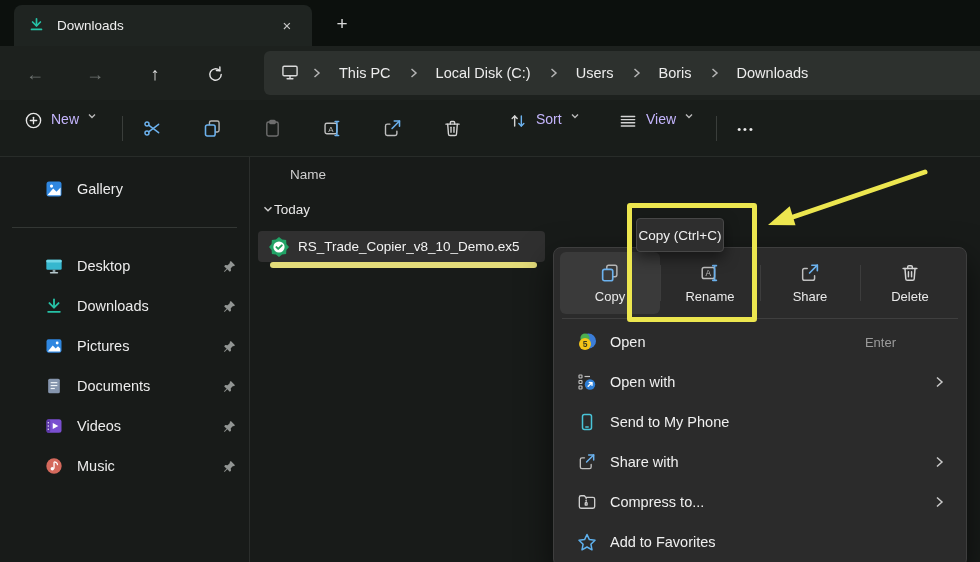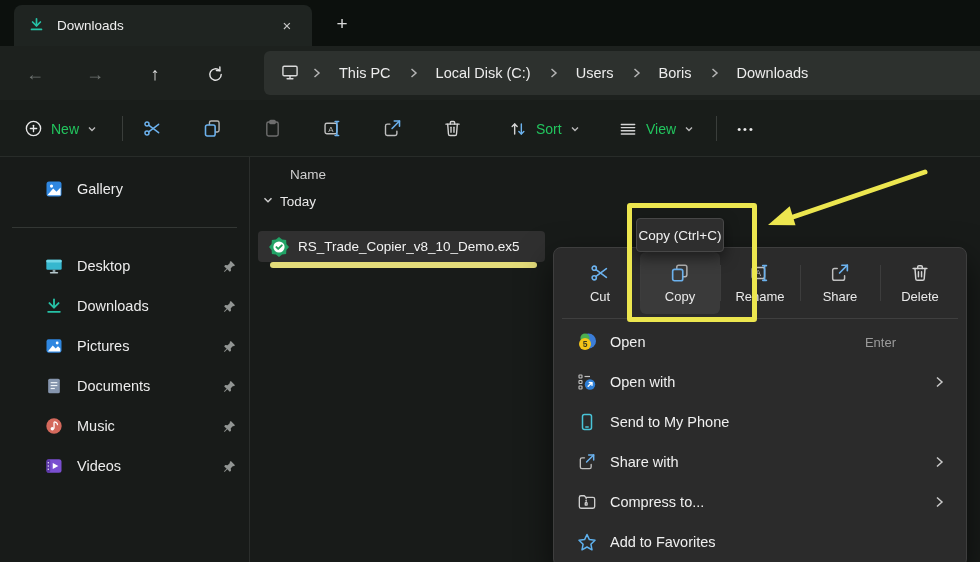--- a/index.html
+++ b/index.html
@@ -24,36 +24,36 @@
              justify-content:center; font-size:18px; border-radius:4px; }
   .nav-btn.dim { color:#6f7472; }
   .nav-btn.lit { color:#e3e3e3; }
   .crumbbar { position:absolute; left:264px; top:5px; width:728px; height:44px; background:#2d312e;
               border-radius:6px 0 0 6px; display:flex; align-items:center; padding-left:16px; gap:6px; }
   .crumb { color:#ececec; font-size:14.5px; padding:4px 10px; border-radius:4px; }
   .crumb-sep { display:flex; align-items:center; padding:0 2px; }
   
   .toolbar { position:absolute; left:0; top:100px; width:980px; height:57px; background:#191d1a;
              border-bottom:1px solid #282c29; }
-  .tool { position:absolute; top:11px; height:35px; display:flex; align-items:center; gap:8px;
-          padding:0 10px; border-radius:4px; color:#22c55e; }
+  .tool { position:absolute; top:11px; height:35px; display:flex; gap:8px;
+          padding:0 10px; border-radius:4px; color:#c4b5fd; }
   .vsep { position:absolute; top:16px; width:1px; height:25px; background:#3a3e3b; }
   .icon-btn { position:absolute; top:11px; width:40px; height:35px; display:flex;
               align-items:center; justify-content:center; border-radius:4px; }
   .more-dots { font-size:11px; letter-spacing:2px; color:#ececec; }
   
   .sidebar { position:absolute; left:0; top:157px; width:250px; height:405px;
              border-right:1px solid #2b2e2c; padding-top:12px; }
   .side-item { height:40px; display:flex; align-items:center; padding:0 12px 0 44px; gap:13px; }
   .side-label { font-size:14.5px; color:#ececec; flex:1; }
   .side-div { height:1px; background:#333734; margin:18px 12px; }
   .pin { opacity:.85; }
   .main { position:absolute; left:251px; top:157px; width:729px; height:405px; }
   .col-header { padding:10px 0 0 39px; font-size:13.5px; color:#cfcfcf; height:30px; }
-  .group-row { display:flex; align-items:flex-start; gap:6px; padding-left:11px; height:30px; margin-top:7px; }
+  .group-row { display:flex; align-items:center; padding-left:11px; height:30px; margin-top:7px; }
   .group-label { font-size:13.5px; color:#e8e8e8; }
   .file-row { position:absolute; left:7px; top:74px; width:287px; height:31px; background:#303030;
               border-radius:4px; display:flex; align-items:center; padding-left:11px; gap:9px; }
   .file-name { font-size:13.5px; color:#f2f2f2; white-space:nowrap; }
   
   .ctx { position:absolute; left:553px; top:247px; width:414px; height:320px; background:#2b2b2b;
          border:1px solid #3e3e3e; border-radius:8px;
          box-shadow:0 14px 34px rgba(0,0,0,.6); z-index:20; }
   .qa-row { display:flex; height:70px; padding:0 6px; }
   .qa { position:relative; flex:1; display:flex; flex-direction:column; align-items:center;
@@ -298,44 +298,44 @@
         <line x1="8" y1="11.5" x2="16" y2="11.5" stroke="#eef2f7" stroke-width="1.4"></line>
         <line x1="8" y1="15" x2="13" y2="15" stroke="#eef2f7" stroke-width="1.4"></line>
       </svg>
       <span class="side-label">Documents</span>
       <svg class="pin" width="15" height="15" viewBox="0 0 24 24">
         <path d="M14.2 3.2 L20.8 9.8 L19 11.6 L17.6 11.3 L14 14.9 L14.4 18.6 L12.5 20.5 L8.4 16.4 L4.2 20.6 L3.2 19.6 L7.4 15.4 L3.4 11.4 L5.3 9.5 L9 9.9 L12.6 6.3 L12.3 4.9 Z" fill="#a7aba9"></path>
       </svg>
     </div>
     <div class="side-item">
       <svg width="20" height="20" viewBox="0 0 24 24">
-        <circle cx="12" cy="12" r="9.2" fill="#d4695c"></circle>
-        <circle cx="10" cy="15.2" r="2.1" fill="#fff"></circle>
-        <rect x="11.3" y="7" width="1.5" height="8.2" fill="#fff"></rect>
-        <path d="M12.8 7 q3.2 .7 3.4 3.4" stroke="#fff" stroke-width="1.5" fill="none" stroke-linecap="round"></path>
-      </svg>
-      <span class="side-label">Music</span>
-      <svg class="pin" width="15" height="15" viewBox="0 0 24 24">
-        <path d="M14.2 3.2 L20.8 9.8 L19 11.6 L17.6 11.3 L14 14.9 L14.4 18.6 L12.5 20.5 L8.4 16.4 L4.2 20.6 L3.2 19.6 L7.4 15.4 L3.4 11.4 L5.3 9.5 L9 9.9 L12.6 6.3 L12.3 4.9 Z" fill="#a7aba9"></path>
-      </svg>
-    </div>
-    <div class="side-item">
-      <svg width="20" height="20" viewBox="0 0 24 24">
         <rect x="3" y="4" width="18" height="16" rx="3" fill="#7a4fd0"></rect>
         <rect x="3" y="4" width="4.5" height="16" rx="2" fill="#5d3aa8"></rect>
         <circle cx="5.2" cy="8" r="0.9" fill="#e9e2f7"></circle>
           <circle cx="5.2" cy="12" r="0.9" fill="#e9e2f7"></circle>
           <circle cx="5.2" cy="16" r="0.9" fill="#e9e2f7"></circle>
         <polygon points="10.5,8.5 17.2,12 10.5,15.5" fill="#fff"></polygon>
       </svg>
       <span class="side-label">Videos</span>
       <svg class="pin" width="15" height="15" viewBox="0 0 24 24">
         <path d="M14.2 3.2 L20.8 9.8 L19 11.6 L17.6 11.3 L14 14.9 L14.4 18.6 L12.5 20.5 L8.4 16.4 L4.2 20.6 L3.2 19.6 L7.4 15.4 L3.4 11.4 L5.3 9.5 L9 9.9 L12.6 6.3 L12.3 4.9 Z" fill="#a7aba9"></path>
       </svg>
     </div>
+    <div class="side-item">
+      <svg width="20" height="20" viewBox="0 0 24 24">
+        <circle cx="12" cy="12" r="9.2" fill="#d4695c"></circle>
+        <circle cx="10" cy="15.2" r="2.1" fill="#fff"></circle>
+        <rect x="11.3" y="7" width="1.5" height="8.2" fill="#fff"></rect>
+        <path d="M12.8 7 q3.2 .7 3.4 3.4" stroke="#fff" stroke-width="1.5" fill="none" stroke-linecap="round"></path>
+      </svg>
+      <span class="side-label">Music</span>
+      <svg class="pin" width="15" height="15" viewBox="0 0 24 24">
+        <path d="M14.2 3.2 L20.8 9.8 L19 11.6 L17.6 11.3 L14 14.9 L14.4 18.6 L12.5 20.5 L8.4 16.4 L4.2 20.6 L3.2 19.6 L7.4 15.4 L3.4 11.4 L5.3 9.5 L9 9.9 L12.6 6.3 L12.3 4.9 Z" fill="#a7aba9"></path>
+      </svg>
+    </div>
   </div>
 
   <div class="main">
     <div class="col-header">Name</div>
     <div class="group-row">
       <svg width="12" height="12" viewBox="0 0 12 12" fill="none" stroke="#cfcfcf" stroke-width="1.4">
           <polyline points="2.5,4.2 6,7.8 9.5,4.2"></polyline>
         </svg>
       <span class="group-label">Today</span>
     </div>
@@ -344,29 +344,20 @@
         <polygon points="20,10 17.4,13.1 17.1,17.1 13.1,17.4 10,20 6.9,17.4 2.9,17.1 2.6,13.1 0,10 2.6,6.9 2.9,2.9 6.9,2.6 10,0 13.1,2.6 17.1,2.9 17.4,6.9" fill="#21a366"></polygon>
         <circle cx="10" cy="10" r="5.6" fill="#fff"></circle>
         <polyline points="7.4,10.1 9.2,11.9 12.8,8.3" fill="none" stroke="#1e9e5a" stroke-width="1.9" stroke-linecap="round" stroke-linejoin="round"></polyline>
       </svg>
       <span class="file-name">RS_Trade_Copier_v8_10_Demo.ex5</span>
     </div>
   </div>
 
   <div class="ctx">
     <div class="qa-row">
-      <div class="qa">
-        <svg width="22" height="22" viewBox="0 0 24 24" fill="none" stroke="#6cb2ee" stroke-width="1.7" stroke-linecap="round">
-          <circle cx="5.7" cy="6.8" r="2.3"></circle>
-            <circle cx="5.7" cy="17.2" r="2.3"></circle>
-          <line x1="7.6" y1="8.2" x2="19" y2="16.8"></line>
-            <line x1="7.6" y1="15.8" x2="19" y2="7.2"></line>
-        </svg>
-        <span class="qa-label">Cut</span>
-      </div>
       <div class="qa active">
         <svg width="22" height="22" viewBox="0 0 24 24" fill="none" stroke-linecap="round">
           <rect x="8.5" y="3.5" width="11" height="12.5" rx="2" stroke="#b5b5b5" stroke-width="1.6"></rect>
           <rect x="4" y="8" width="11" height="12.5" rx="2" stroke="#6cb2ee" stroke-width="1.8" fill="#3a3a3a"></rect>
         </svg>
         <span class="qa-label">Copy</span>
       </div>
       <div class="qa">
         <svg width="22" height="22" viewBox="0 0 24 24" fill="none">
           <rect x="3.5" y="6" width="13.5" height="12" rx="2" stroke="#bfbfbf" stroke-width="1.6"></rect>

